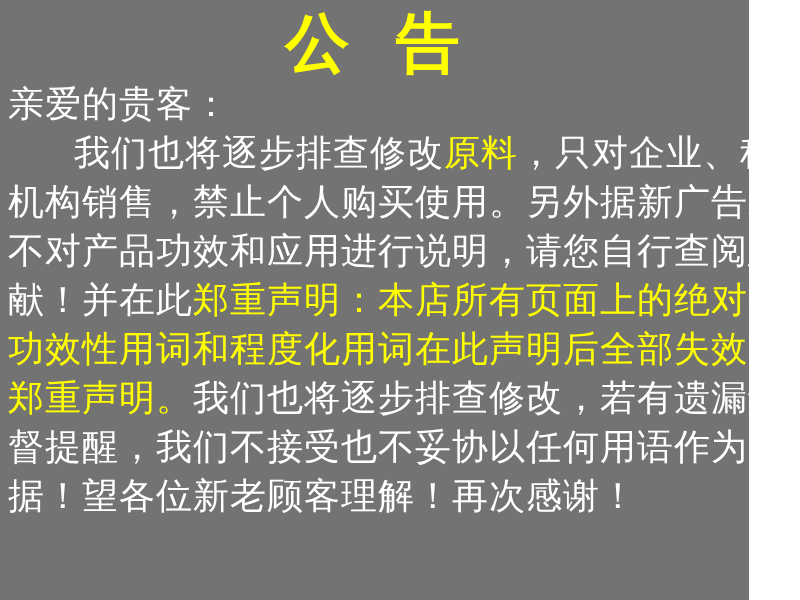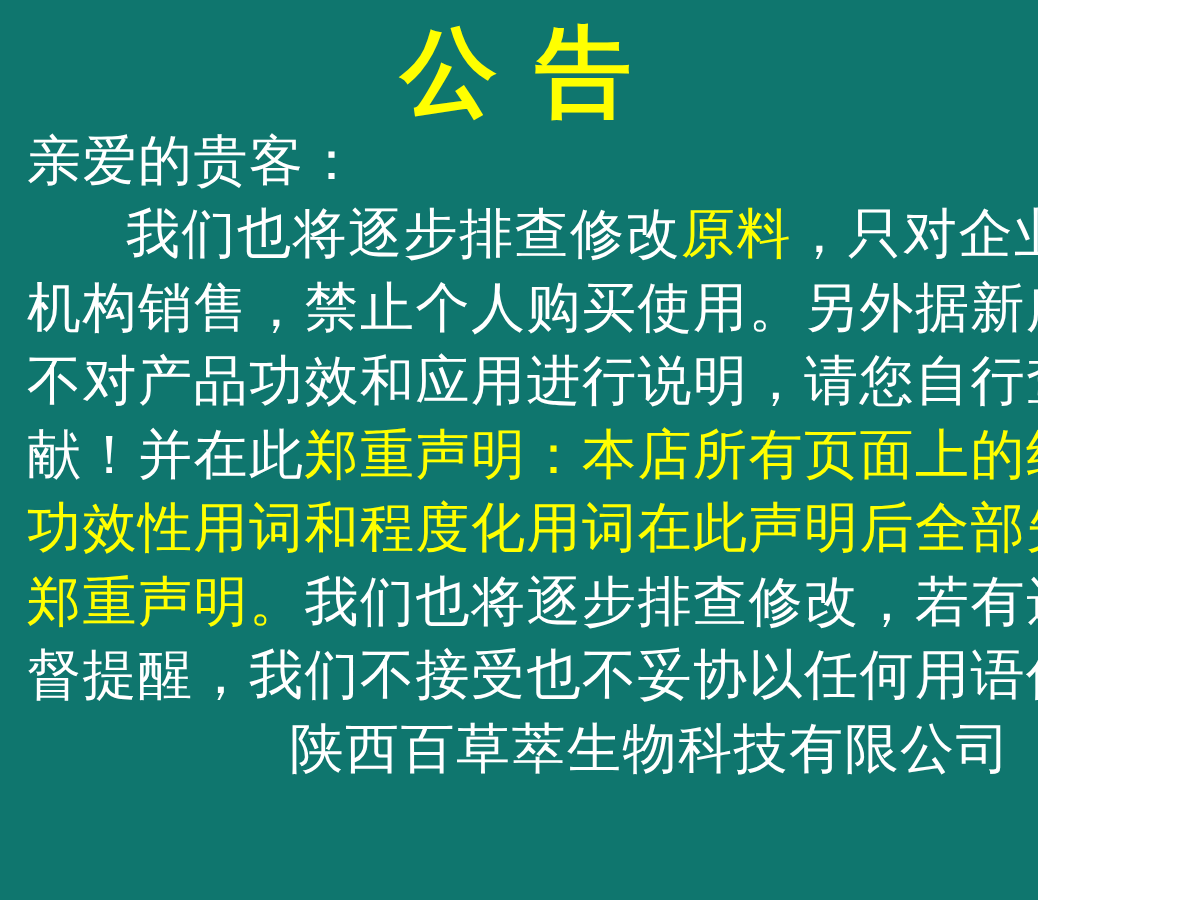--- a/index.html
+++ b/index.html
@@ -1,36 +1,36 @@
 <!DOCTYPE html>
 <html><head>
 <meta charset="utf-8">
 <style>
   html, body { margin: 0; padding: 0; }
   .banner {
-    width: 692px;
+    width: 749px;
     height: 600px;
-    background: #0f766e;
+    background: #737373;
     overflow: hidden;
     box-sizing: border-box;
-    font-family: Liberation Sans, sans-serif;
+    font-family: Liberation Mono, monospace;
   }
   .title {
     text-align: center;
     color: #FFFF00;
     font-size: 64px;
     font-weight: 700;
     line-height: 1.0;
     padding-top: 16px;
     height: 82px;
     box-sizing: border-box;
     letter-spacing: 4px;
   }
   .body {
-    padding: 0 18px 0 18px;
+    padding: 0 18px 0 8px;
     font-size: 36px;
     line-height: 49px;
     letter-spacing: 1px;
     color: #FFFFFF;
   }
   .line { white-space: nowrap; }
   .line.indent { text-indent: 66px; }
   .line.right { text-align: right; white-space: nowrap; }
   .w { color: #FFFFFF; }
   .y { color: #FFFF00; text-align: right; }
@@ -69,19 +69,19 @@
     </div>
 
     <div class="line">
       <span class="y">郑重声明。</span><span class="w">我们也将逐步排查修改，若有遗漏请何为监</span>
     </div>
 
     <div class="line">
       <span class="w">督提醒，我们不接受也不妥协以任何用语作为赔付依</span>
     </div>
 
+    <div class="line">
+      <span class="w">据！望各位新老顾客理解！再次感谢！</span>
+    </div>
 
-    <div class="line right">
-      <span class="w">陕西百草萃生物科技有限公司</span>
-    </div>
 
   </div>
 </div>
 
 </body></html>

